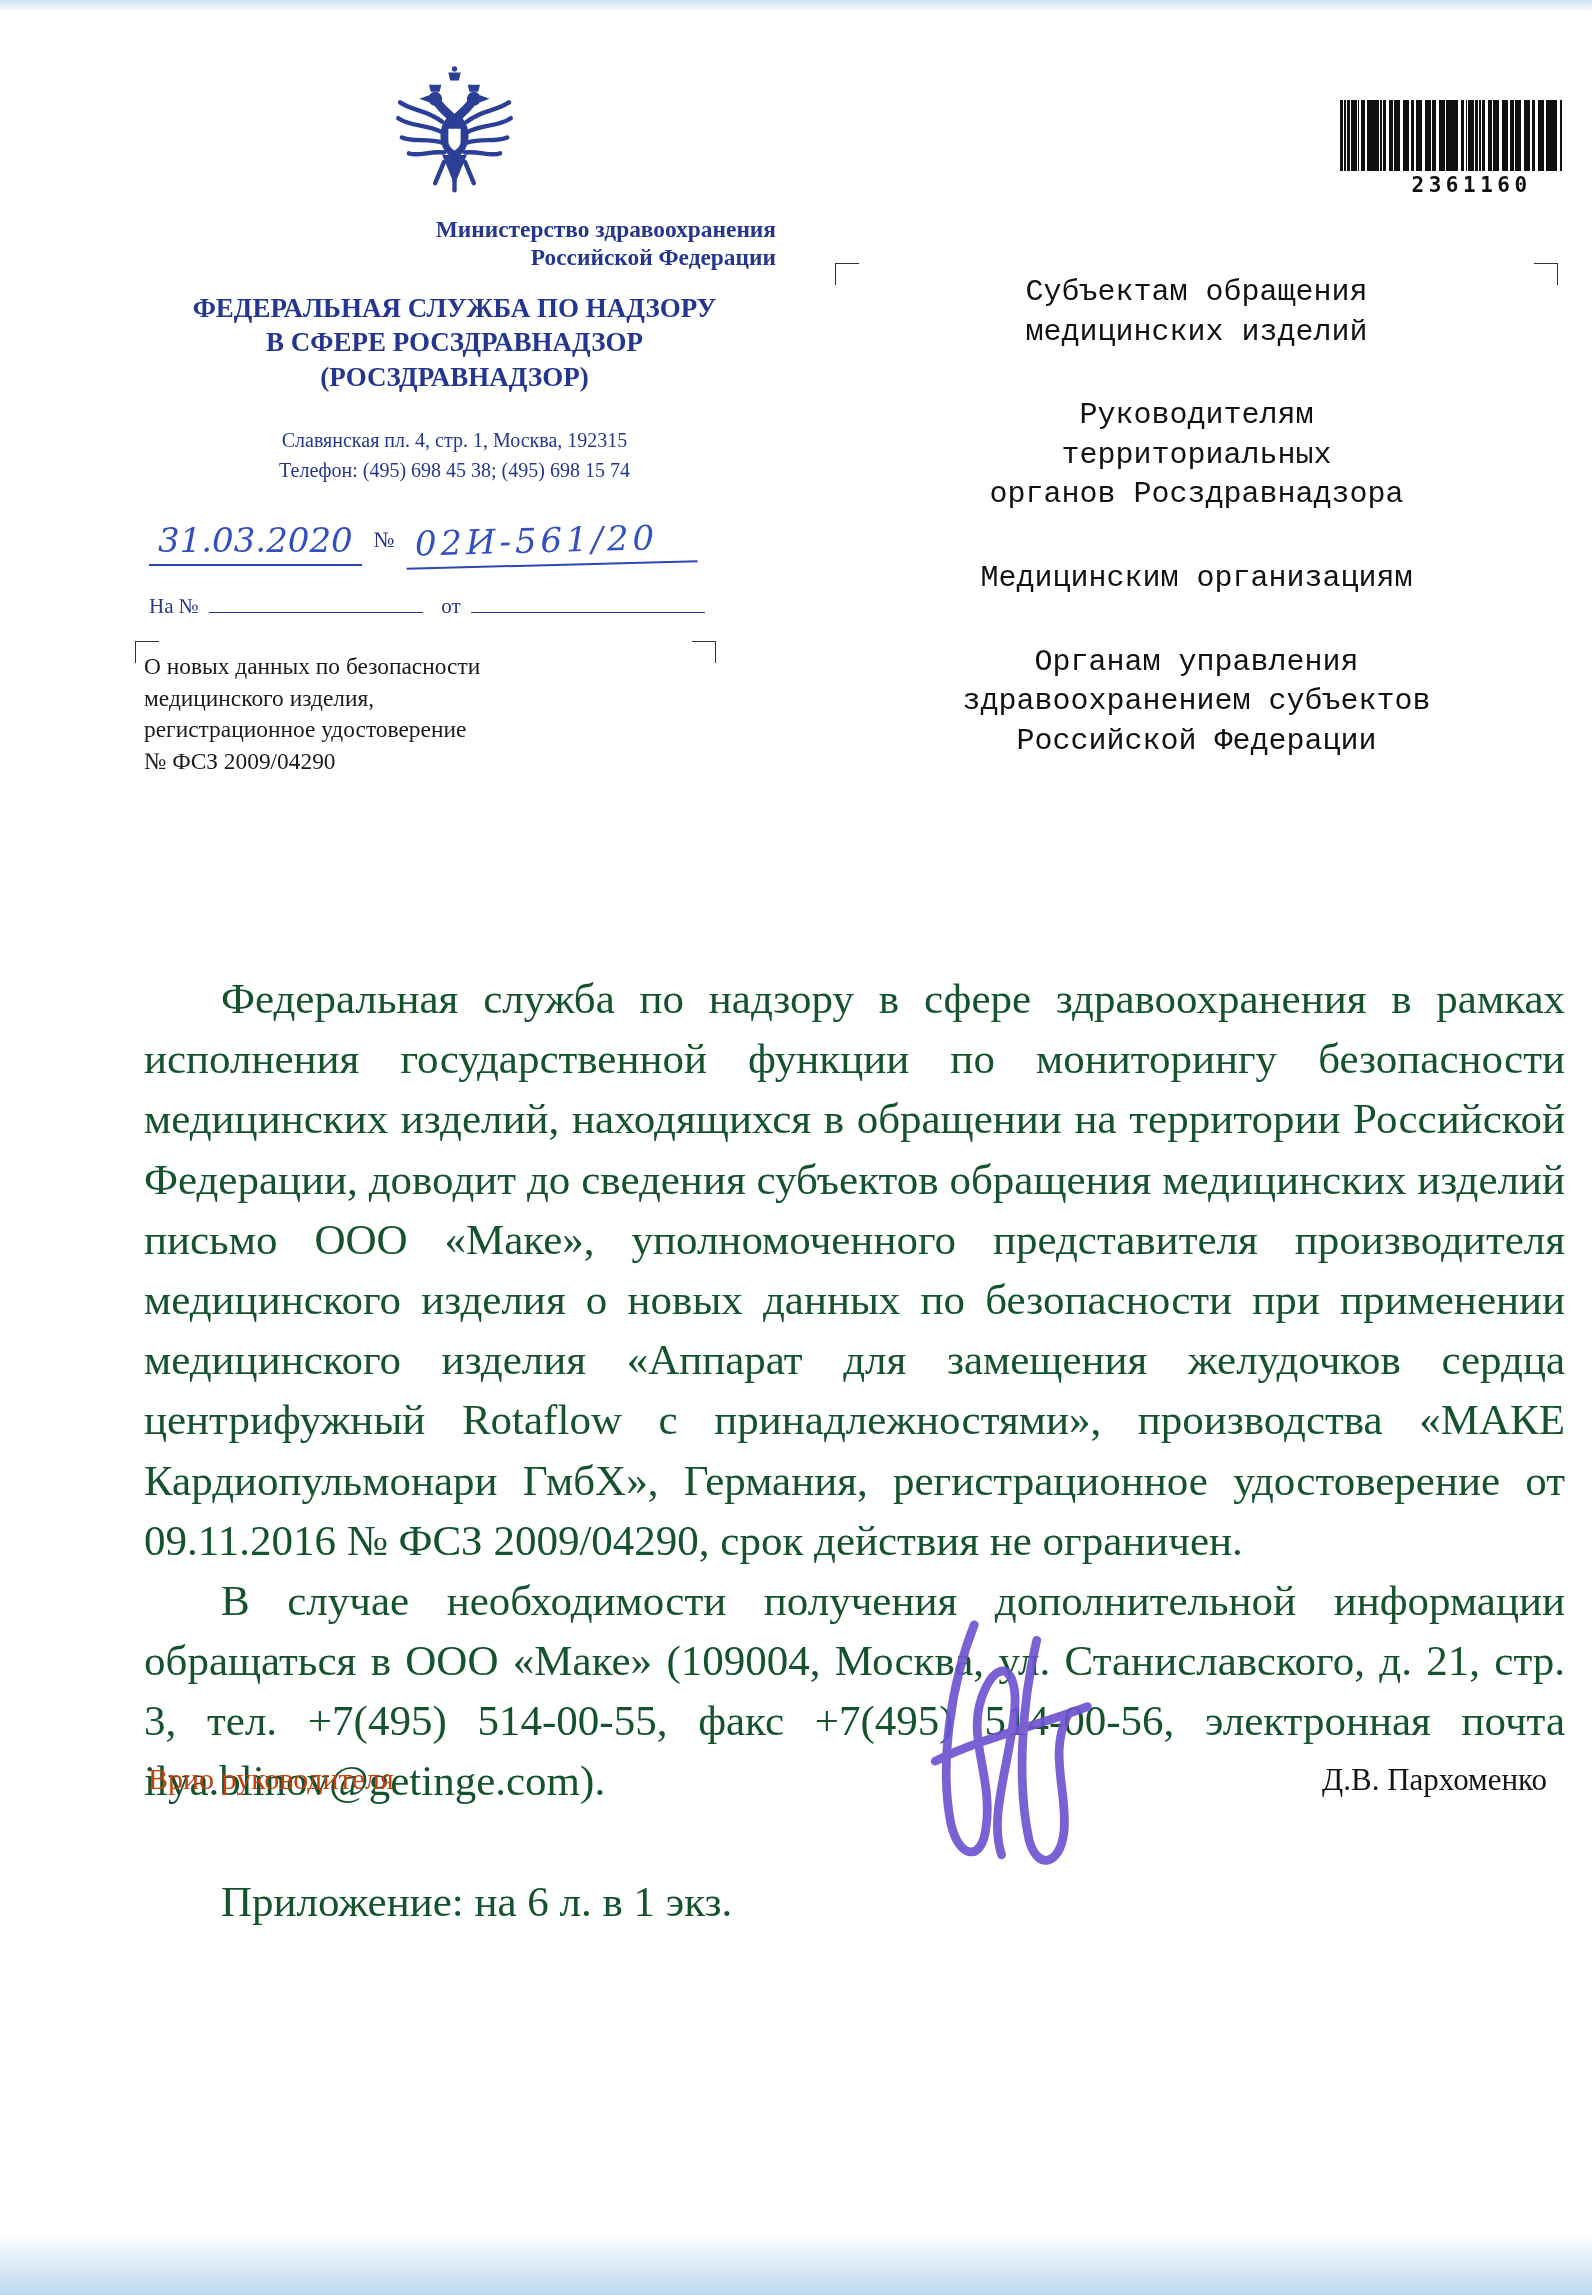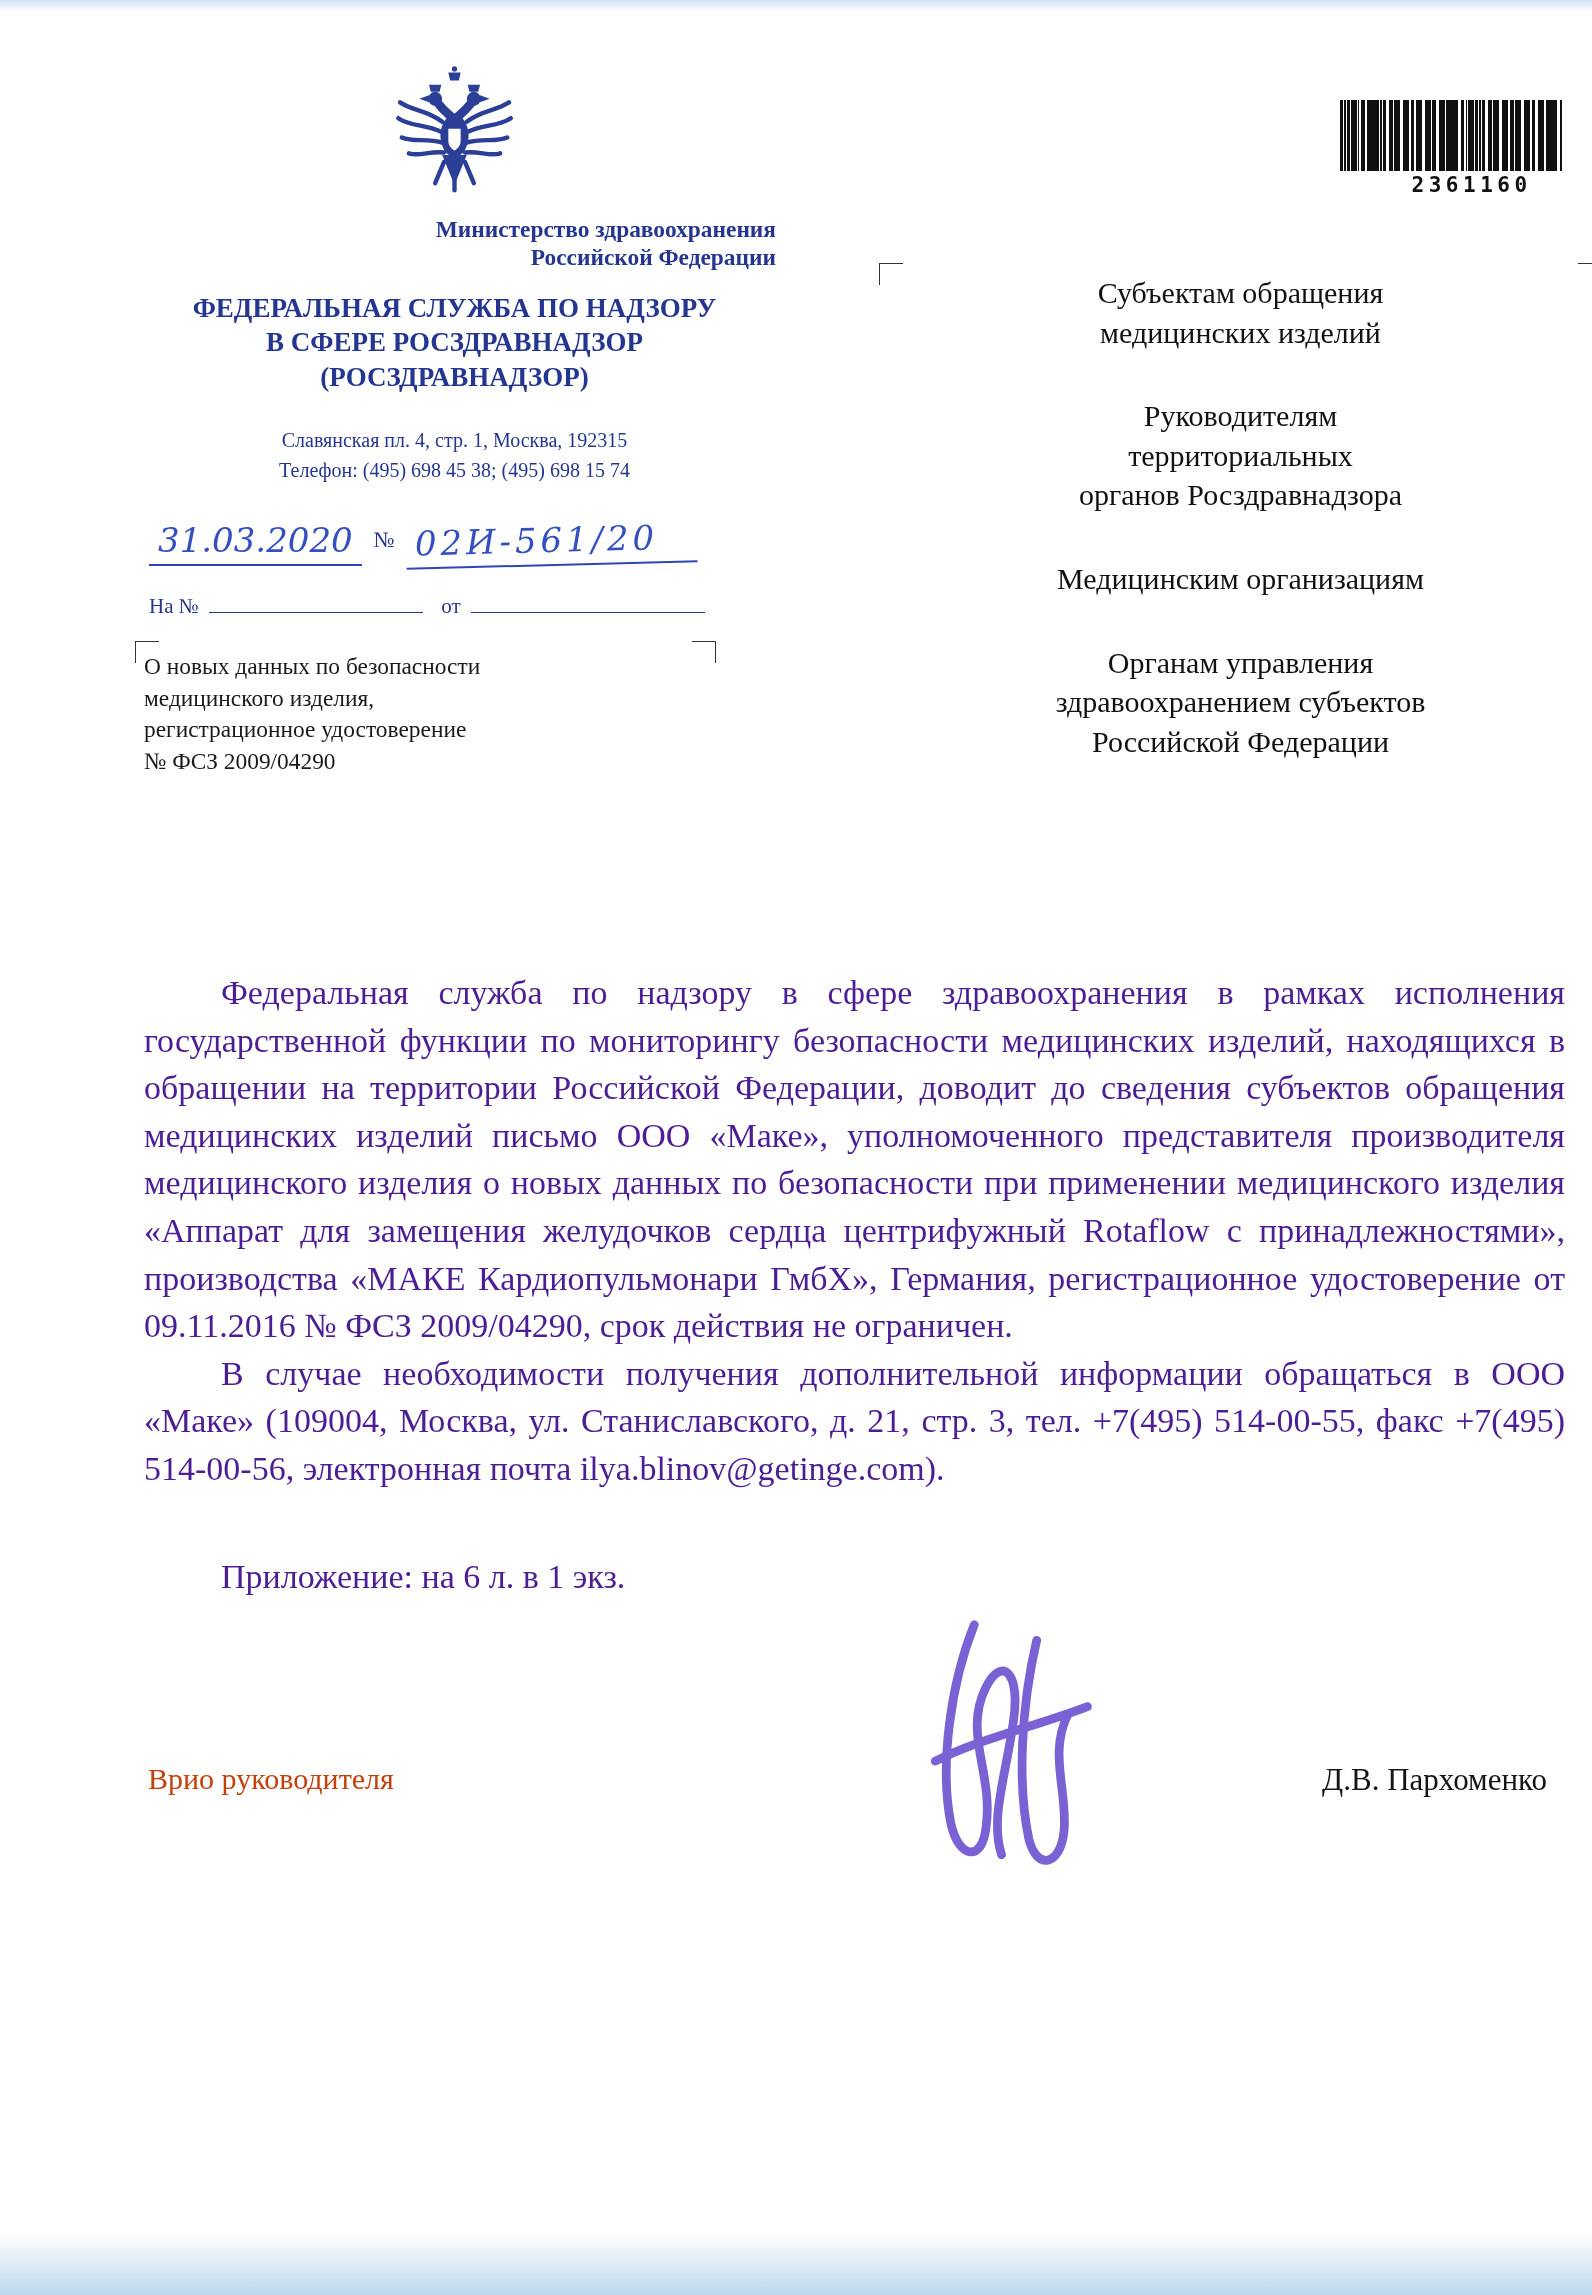--- a/index.html
+++ b/index.html
@@ -43,28 +43,28 @@
   .barcode{position:absolute;left:1337px;top:97px;width:222px;background:#fff;padding:2.6px;font-weight:bold;}
   .bars{height:71px;background:
     repeating-linear-gradient(90deg,#101010 0 3.2px,transparent 3.2px 7.1px),
     repeating-linear-gradient(90deg,#101010 0 1.9px,transparent 1.9px 11px),
     repeating-linear-gradient(90deg,#101010 0 1.3px,transparent 1.3px 4.5px),
     #ffffff;}
   .barcode-num{font-family:"DejaVu Sans Mono","Liberation Mono",monospace;
     font-size:21px;letter-spacing:4.5px;color:#111;text-align:right;padding:2.6px 30px 0 0;}
 
   
-  .recipients{position:absolute;left:888px;top:273px;width:705px;text-align:center;
-    color:#111;font-size:30px;line-height:1.32;}
+  .recipients{position:absolute;left:844px;top:273px;width:705px;text-align:center;
+    color:#111;font-size:30px;line-height:1.32;font-family:Liberation Mono, monospace;}
   .rgroup{margin-bottom:44px;}
   .rgroup:last-child{margin-bottom:16px;}
 
   
   .body-text{position:absolute;left:144px;top:969px;width:1421px;
-    color:#4c1d95;font-size:34px;line-height:1.4;text-align:justify;}
+    color:#14532d;font-size:43px;line-height:1.4;text-align:justify;}
   .body-text p{margin:0;text-indent:77px;}
   .attachment{margin-top:60px !important;text-align:left;}
 
   
   .sign-pos{position:absolute;left:148px;top:1762px;font-size:30px;color:#c2410c;}
   .sign-name{position:absolute;right:45px;top:1762px;font-size:31px;color:#151515;}
   .sign-svg{position:absolute;left:908px;top:1610px;width:195px;height:279px;}
 </style>
 </head>
 <body>

